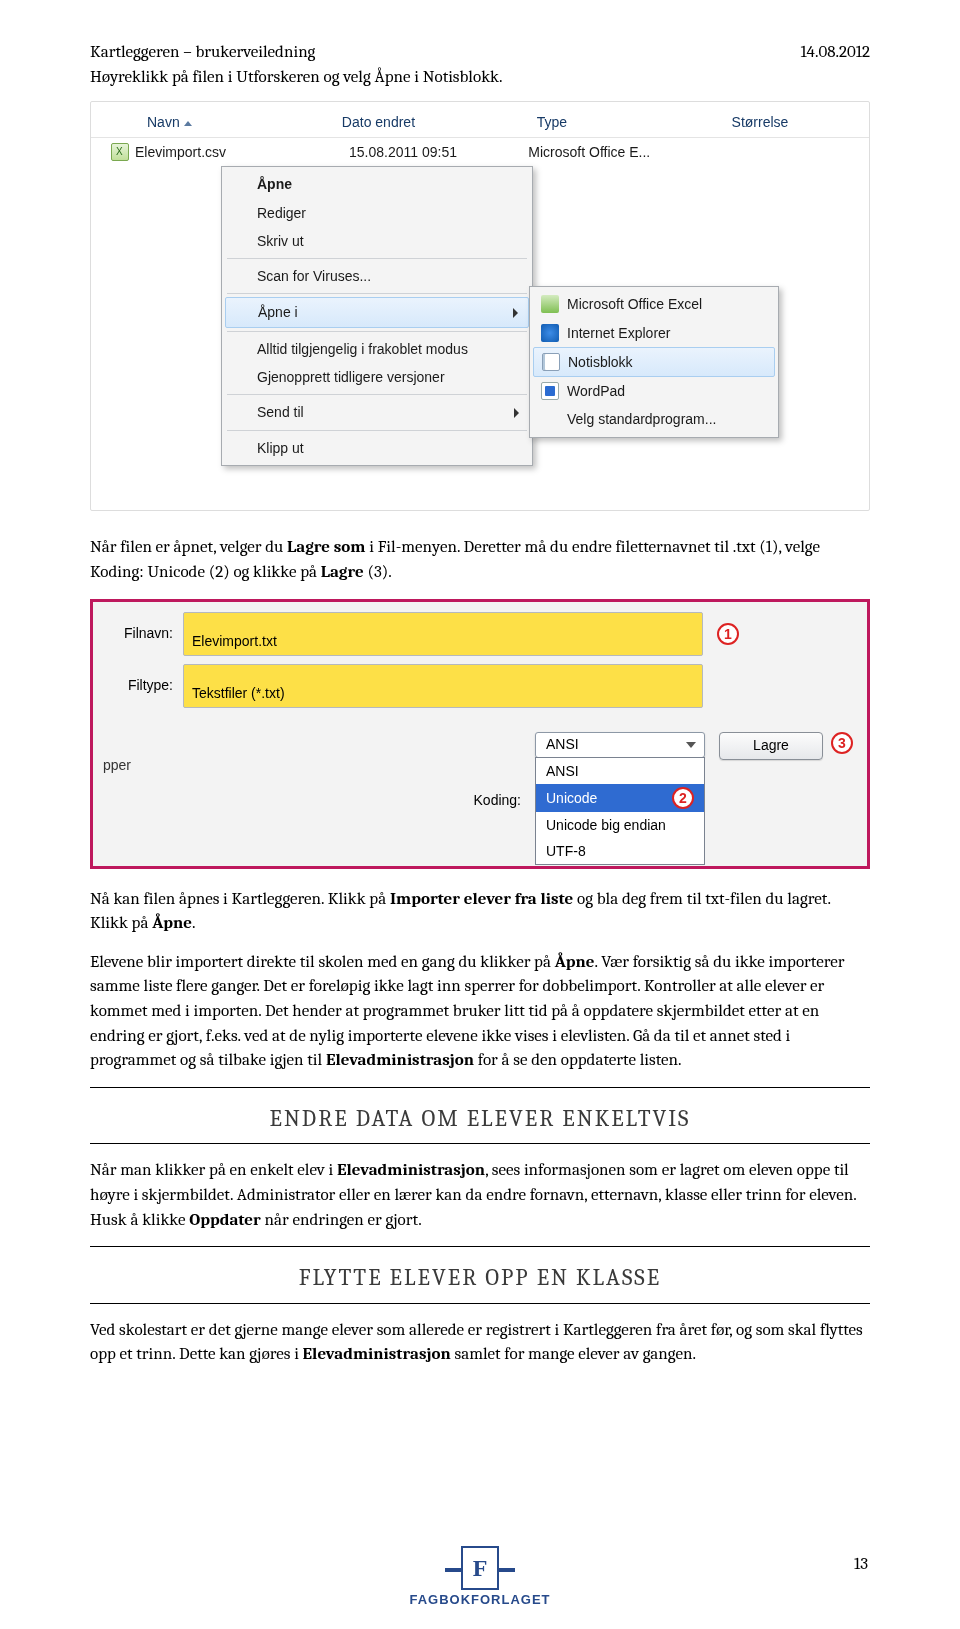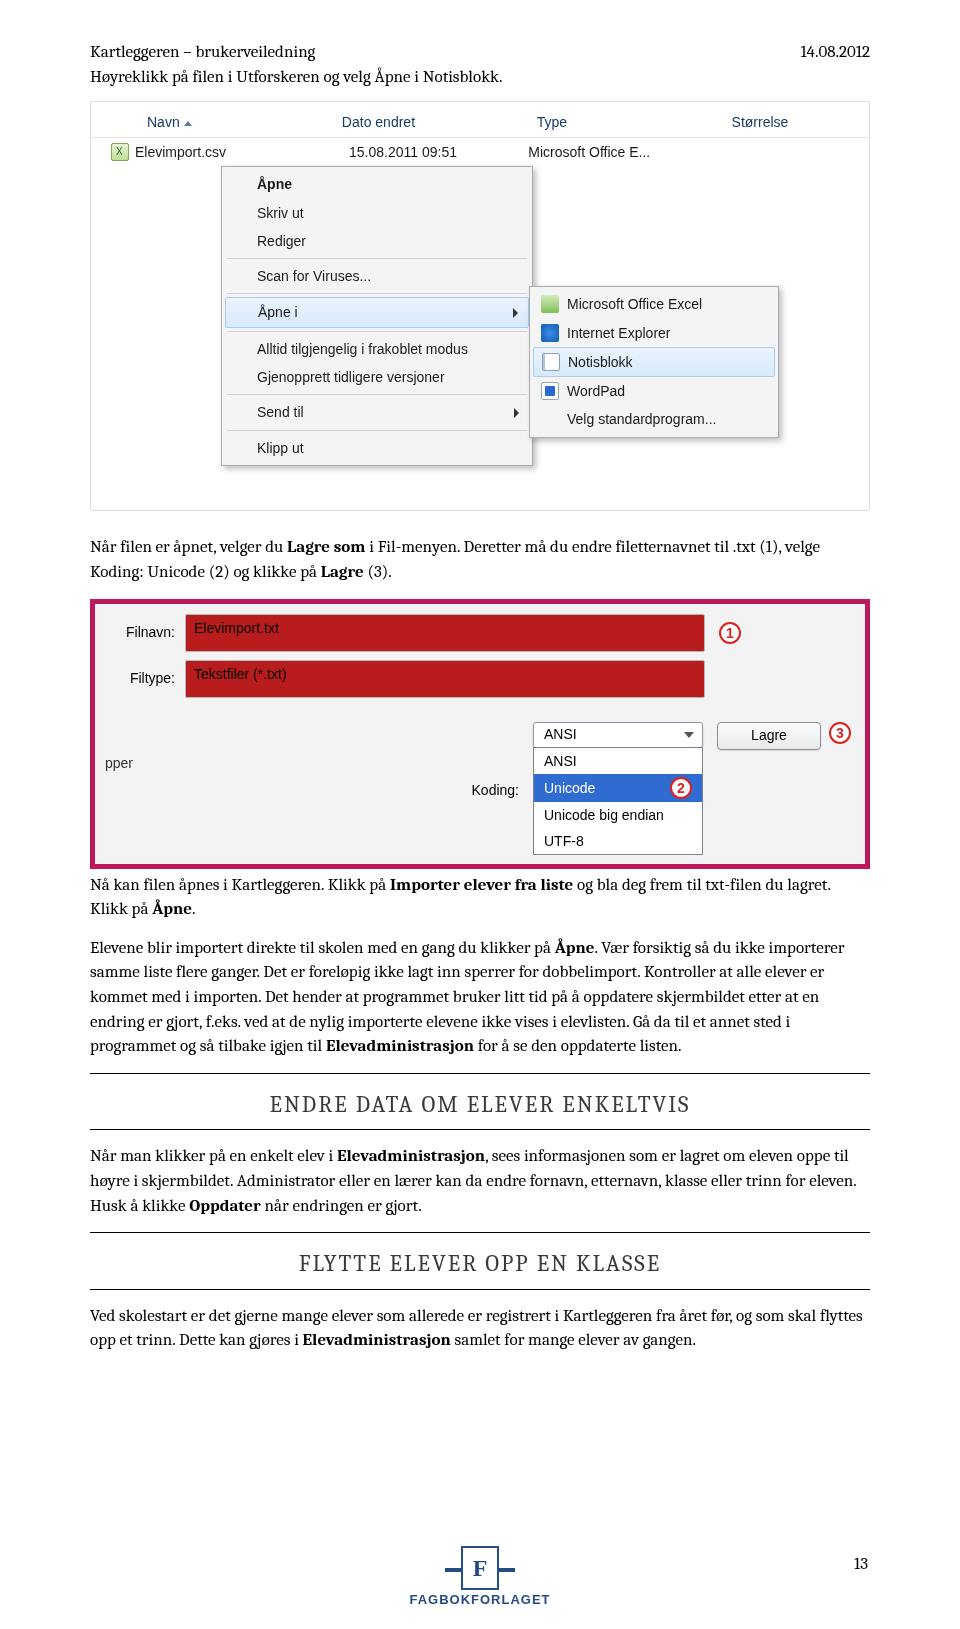--- a/index.html
+++ b/index.html
@@ -142,42 +142,42 @@
   .ico-excel { background: linear-gradient(#d4ebc0,#7fbf52); }
   .ico-notepad { background: #fff; border:1px solid #8aa0b8; box-shadow: inset 2px 0 #b2c7da; }
   .ico-wordpad { background:#fff; border:1px solid #9aa; position:relative;}
   .ico-wordpad::after{content:"";position:absolute;left:3px;top:3px;width:10px;height:10px;background:#2a6bd1;border-radius:1px;}
 
   
   .para { margin-bottom: 14px; }
 
   
   .shot2 {
-    border: 5px solid #be185d;
+    border: 3px solid #be185d;
     background: #f3f3f3;
     font-family: "Segoe UI", Tahoma, sans-serif;
     font-size: 14px;
     padding: 10px 14px 12px 18px;
-    margin-bottom: 4px;
+    margin-bottom: 18px;
     height: 270px;
     position: relative;
   }
   .field-row {
     display:flex; align-items:center; gap:10px;
     margin-bottom: 8px;
   }
   .field-label{ width:62px; text-align:right;}
   .field-input {
     flex:1;
-    background:#b91c1c;
+    background:#fde047;
     border:1px solid #b5b9be;
     border-radius:2px;
     padding:3px 8px;
-    height:38px;
-    display:flex; align-items:flex-start;
+    height:44px;
+    display:flex; align-items:flex-end;
   }
   .badge {
     width:22px;height:22px;border:2px solid #d22;border-radius:50%;
     color:#d22;font:bold 14px/18px sans-serif;text-align:center;
     display:inline-block;
     background:#fff;
     margin-left:4px;
   }
   .shot2-bottom {
     display:flex;
@@ -279,22 +279,22 @@
     <span class="file-name">Elevimport.csv</span>
     <span class="file-date">15.08.2011 09:51</span>
     <span class="file-type">Microsoft Office E...</span>
     <span class="file-size"></span>
   </div>
 
   <div class="ctx-menu">
     <div class="ctx-item">
         <b>Åpne</b>
       </div>
+    <div class="ctx-item">Rediger</div>
     <div class="ctx-item">Skriv ut</div>
-    <div class="ctx-item">Rediger</div>
     <div class="sep"></div>
     <div class="ctx-item">Scan for Viruses...</div>
     <div class="sep"></div>
     <div class="ctx-item hl">
       <span>Åpne i</span>
       <span class="arrow"></span>
     </div>
     <div class="sep"></div>
     <div class="ctx-item">Alltid tilgjengelig i frakoblet modus</div>
     <div class="ctx-item">Gjenopprett tidligere versjoner</div>

